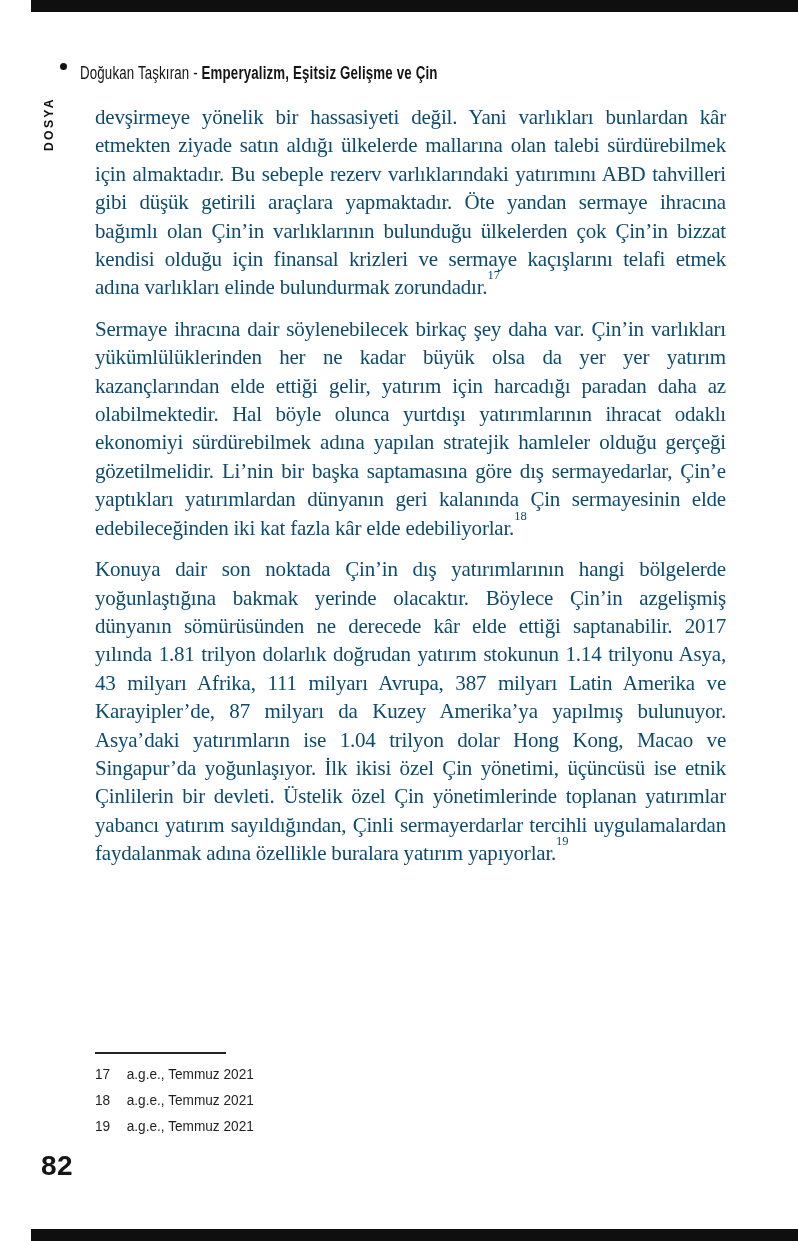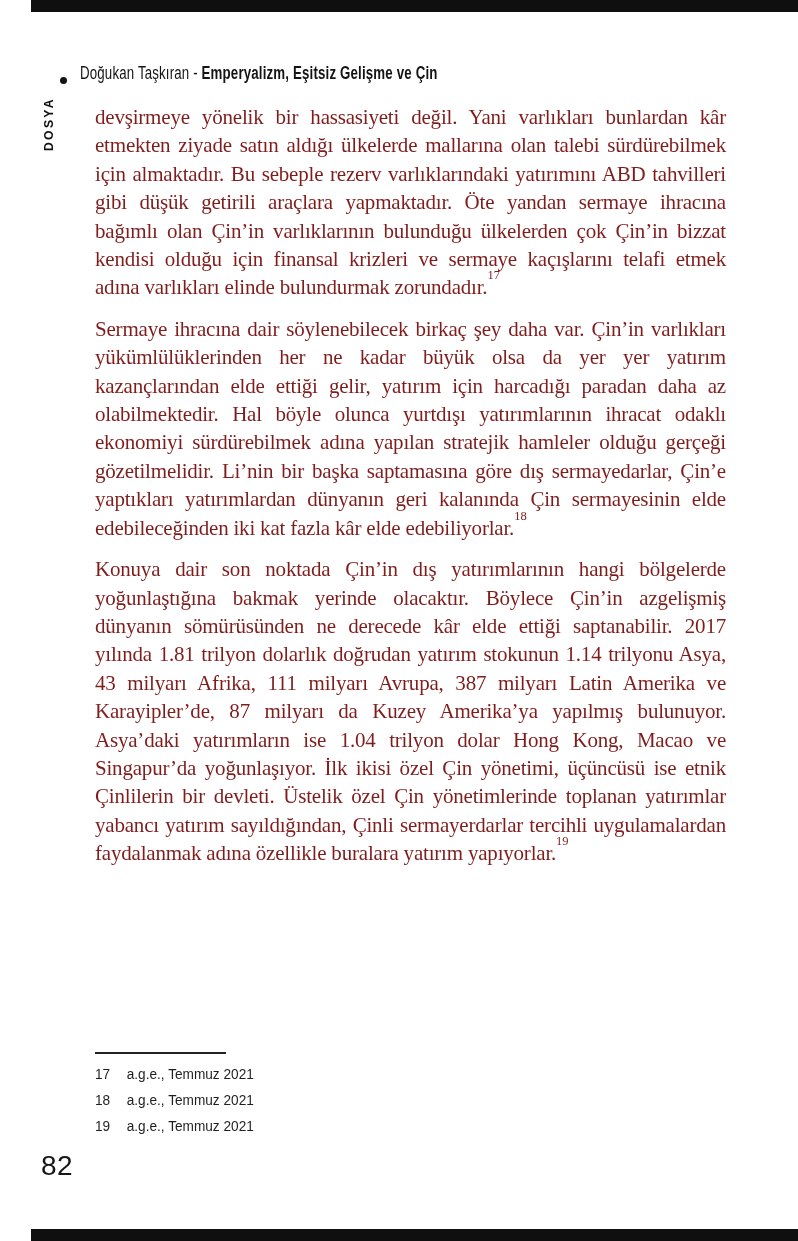--- a/index.html
+++ b/index.html
@@ -12,21 +12,21 @@
   }
   .page { position:absolute; inset:0; }
 
   
   .bar-top    { position:absolute; top:0;    left:31px; right:0; height:12px; background:#0f0f0f; }
   .bar-bottom { position:absolute; bottom:0; left:31px; right:0; height:12px; background:#0f0f0f; }
 
   
   .running-header {
     position:absolute; left:60px; top:63px;
-    display:flex; align-items:flex-end;
+    display:flex; align-items:flex-start;
     color:#141414; white-space:nowrap;
   }
   .hdr-bullet {
     width:7px; height:7px; border-radius:50%;
     background:#141414; margin-right:13px; flex:0 0 auto;
   }
   .hdr-condense {
     display:inline-block;
     transform:scaleX(0.76); transform-origin:0 50%;
     font-size:17.5px; letter-spacing:0.2px;
@@ -42,21 +42,21 @@
     transform-origin:0 0;
     font-weight:700; font-size:13.5px; letter-spacing:2.6px;
     color:#101010; white-space:nowrap;
   }
 
   
   .body-text {
     position:absolute; left:95px; top:103px; width:631px;
     font-family:"Liberation Serif", serif;
     font-size:21px; line-height:28.4px; letter-spacing:-0.2px;
-    color:#7f1d1d;
+    color:#0c4a6e;
     text-align:justify;
   }
   .body-text p { margin:0 0 13px 0; }
   .fn-ref {
     font-size:12.5px; line-height:0;
     position:relative; top:-7px; letter-spacing:0;
   }
 
   
   .footnote-block {
@@ -64,21 +64,21 @@
     font-size:15.5px; color:#1f1f1f;
   }
   .fn-rule { width:131px; height:0; border-top:2px solid #232323; margin:0 0 7px 0; }
   .fn-row { display:flex; line-height:26px; transform:scaleX(0.88); transform-origin:0 50%; }
   .fn-num { width:36px; flex:0 0 auto; }
   .fn-text { white-space:nowrap; }
 
   
   .page-number {
     position:absolute; left:41px; top:1150px;
-    font-weight:400; font-size:28px; color:#161616;
+    font-weight:700; font-size:28px; color:#161616;
     letter-spacing:0.5px;
   }
 </style>
 </head>
 <body>
 
 <div class="page">
 
   <div class="bar-top"></div>
   <div class="bar-bottom"></div>

